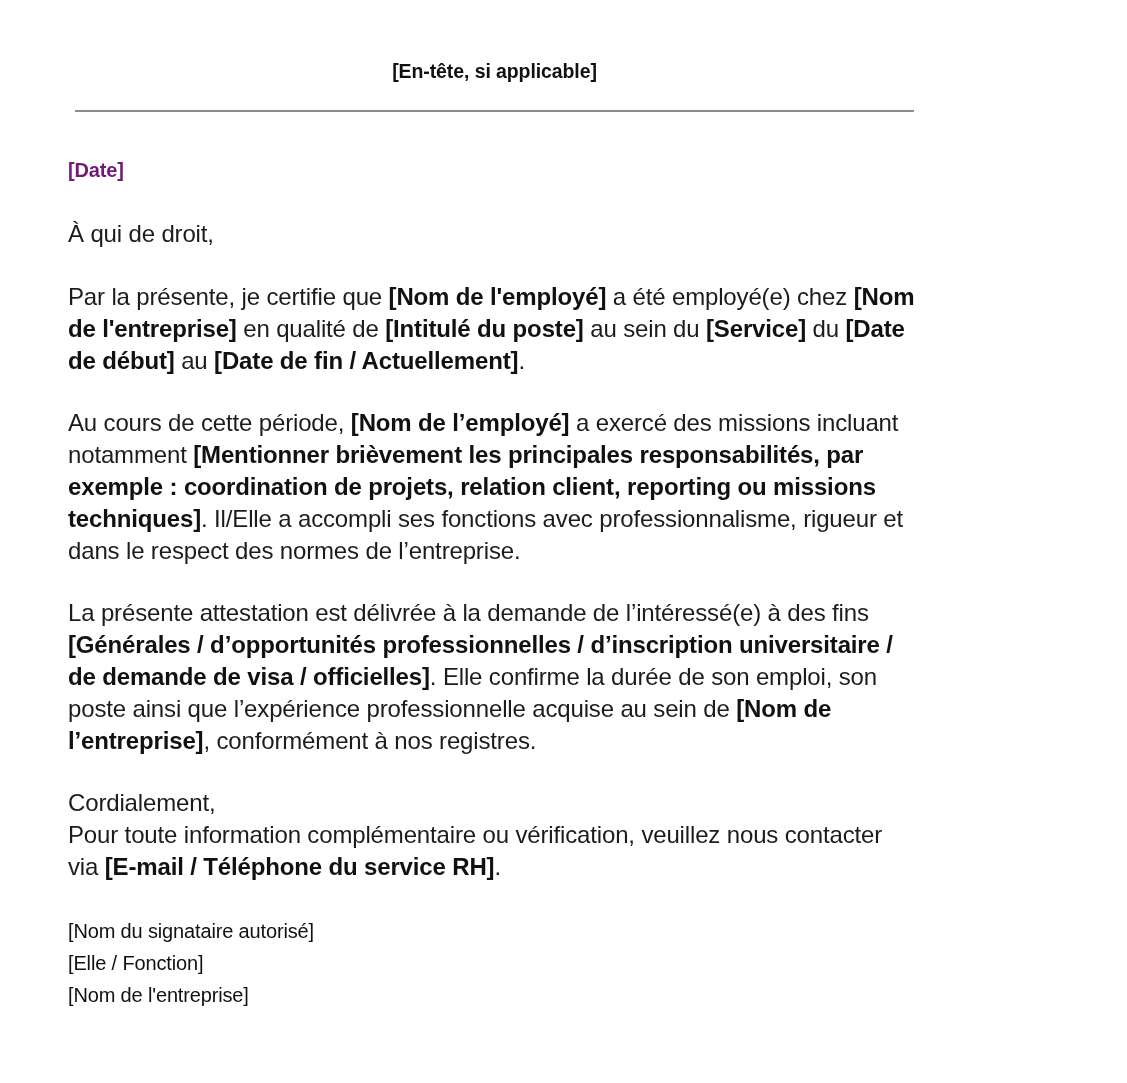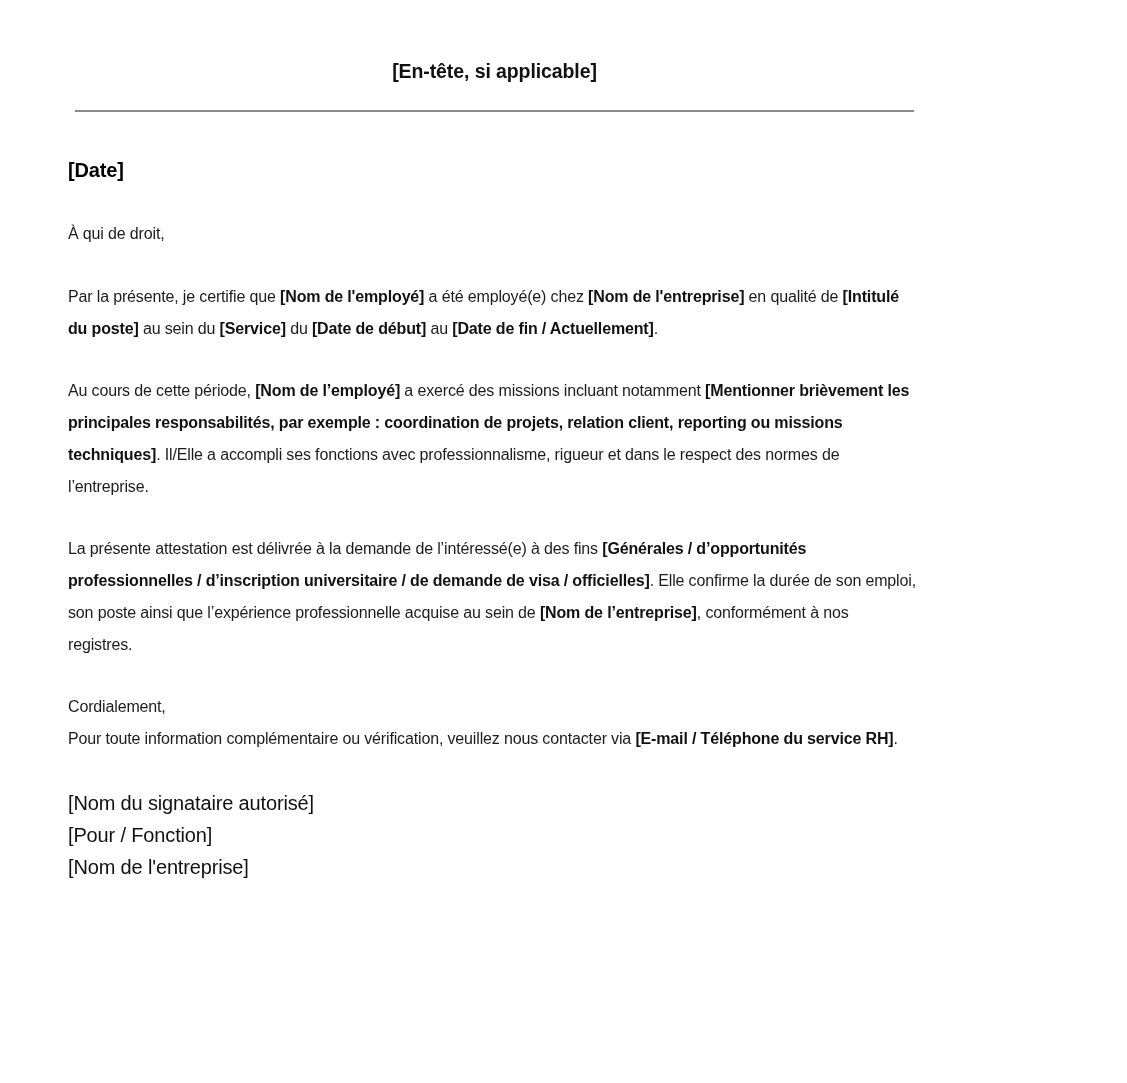--- a/index.html
+++ b/index.html
@@ -47,21 +47,21 @@
     border: 0;
   }
 
   
   .doc-body {
     padding: 42px 84px 0 68px;
   }
 
   .para {
     margin: 0 0 30px 0;
-    font-size: 16px;
+    font-size: 24px;
     line-height: 32px;
     letter-spacing: -0.15px;
     color: #1c1c1c;
     text-align: left;
   }
   .para:last-child {
     margin-bottom: 0;
   }
   .para.tight {
     margin-bottom: 26px;
@@ -71,21 +71,21 @@
     font-weight: bold;
     color: #111111;
     margin-top: 9px;
   }
 
   .date-line {
     font-weight: bold;
     font-size: 20px;
     line-height: 32px;
     margin: 0 0 32px 0;
-    color: #000000;
+    color: #701a75;
     letter-spacing: -0.15px;
   }
 
   .salutation {
     margin-bottom: 31px;
   }
 
   
   .signature-block {
     margin-top: 32px;
@@ -132,18 +132,18 @@
     </p>
 
     <p class="para closing">Cordialement,</p>
 
     <p class="para tight">
       <span>Pour toute information complémentaire ou vérification, veuillez nous contacter via </span><span class="ph">[E-mail / Téléphone du service RH]</span><span>.</span>
     </p>
 
     <div class="signature-block">
       <p class="sig-line">[Nom du signataire autorisé]</p>
-      <p class="sig-line">[Pour / Fonction]</p>
+      <p class="sig-line">[Elle / Fonction]</p>
       <p class="sig-line">[Nom de l'entreprise]</p>
     </div>
 
   </div>
 </div>
 
 </body></html>

